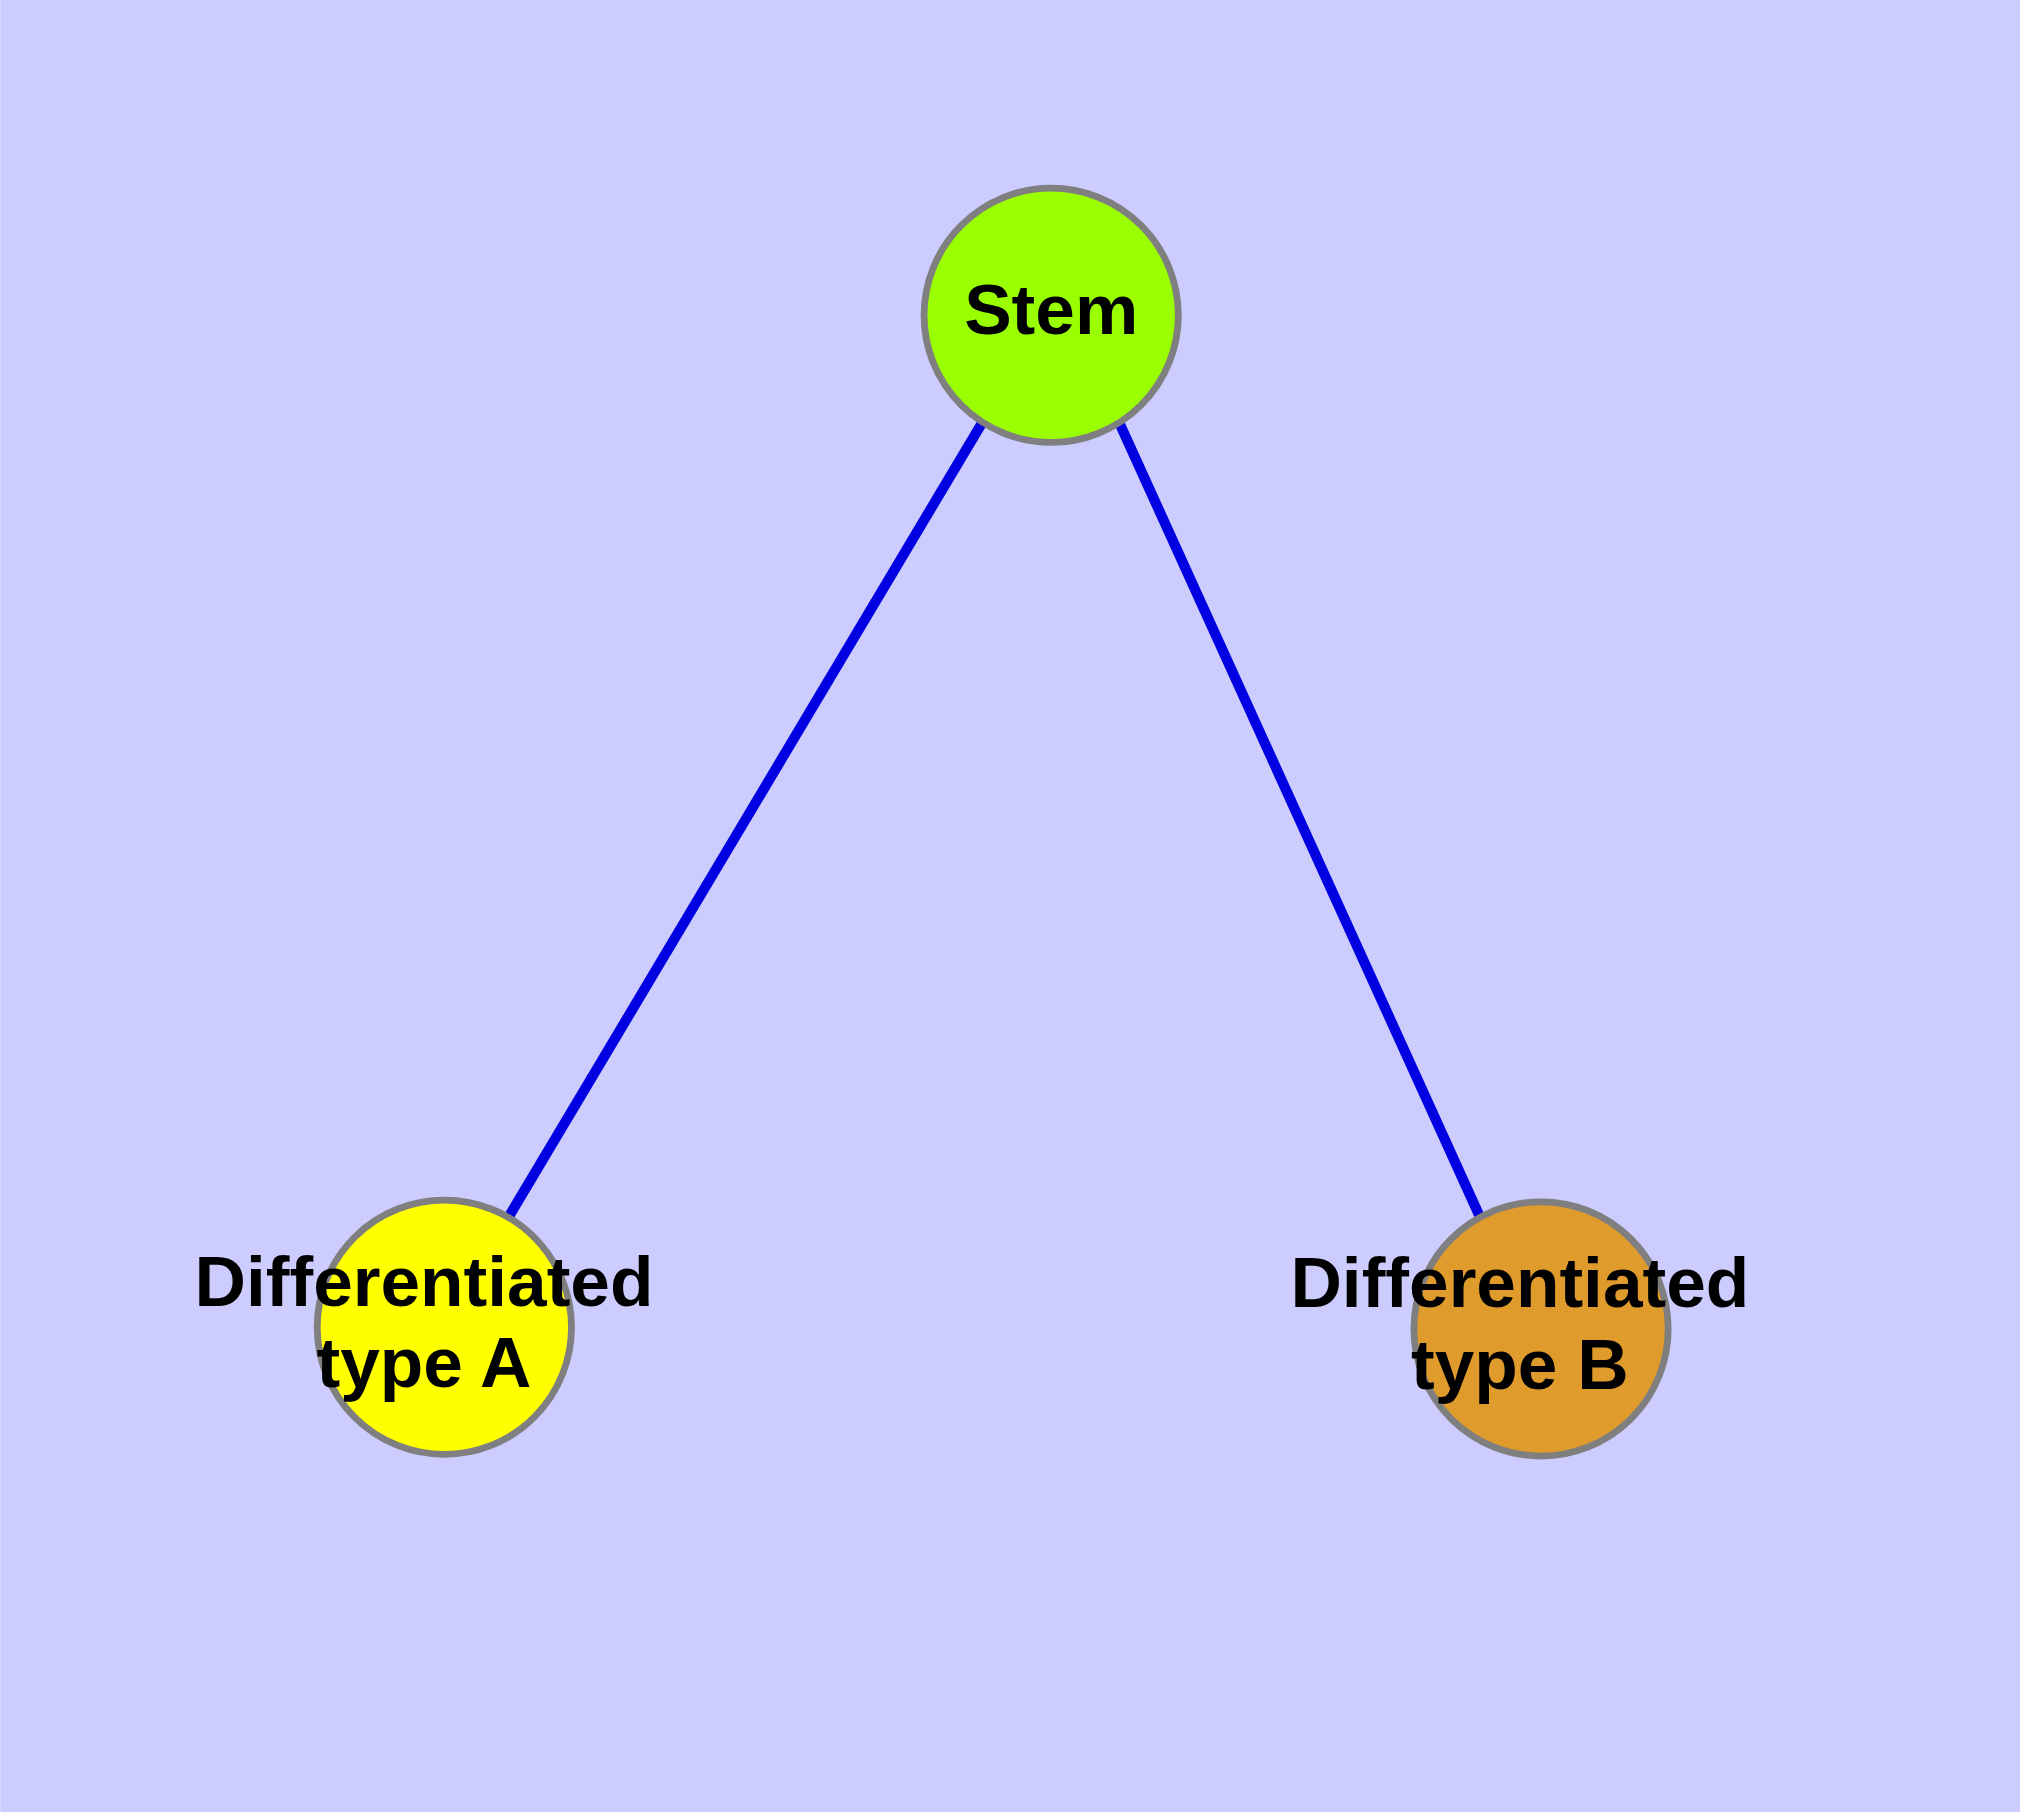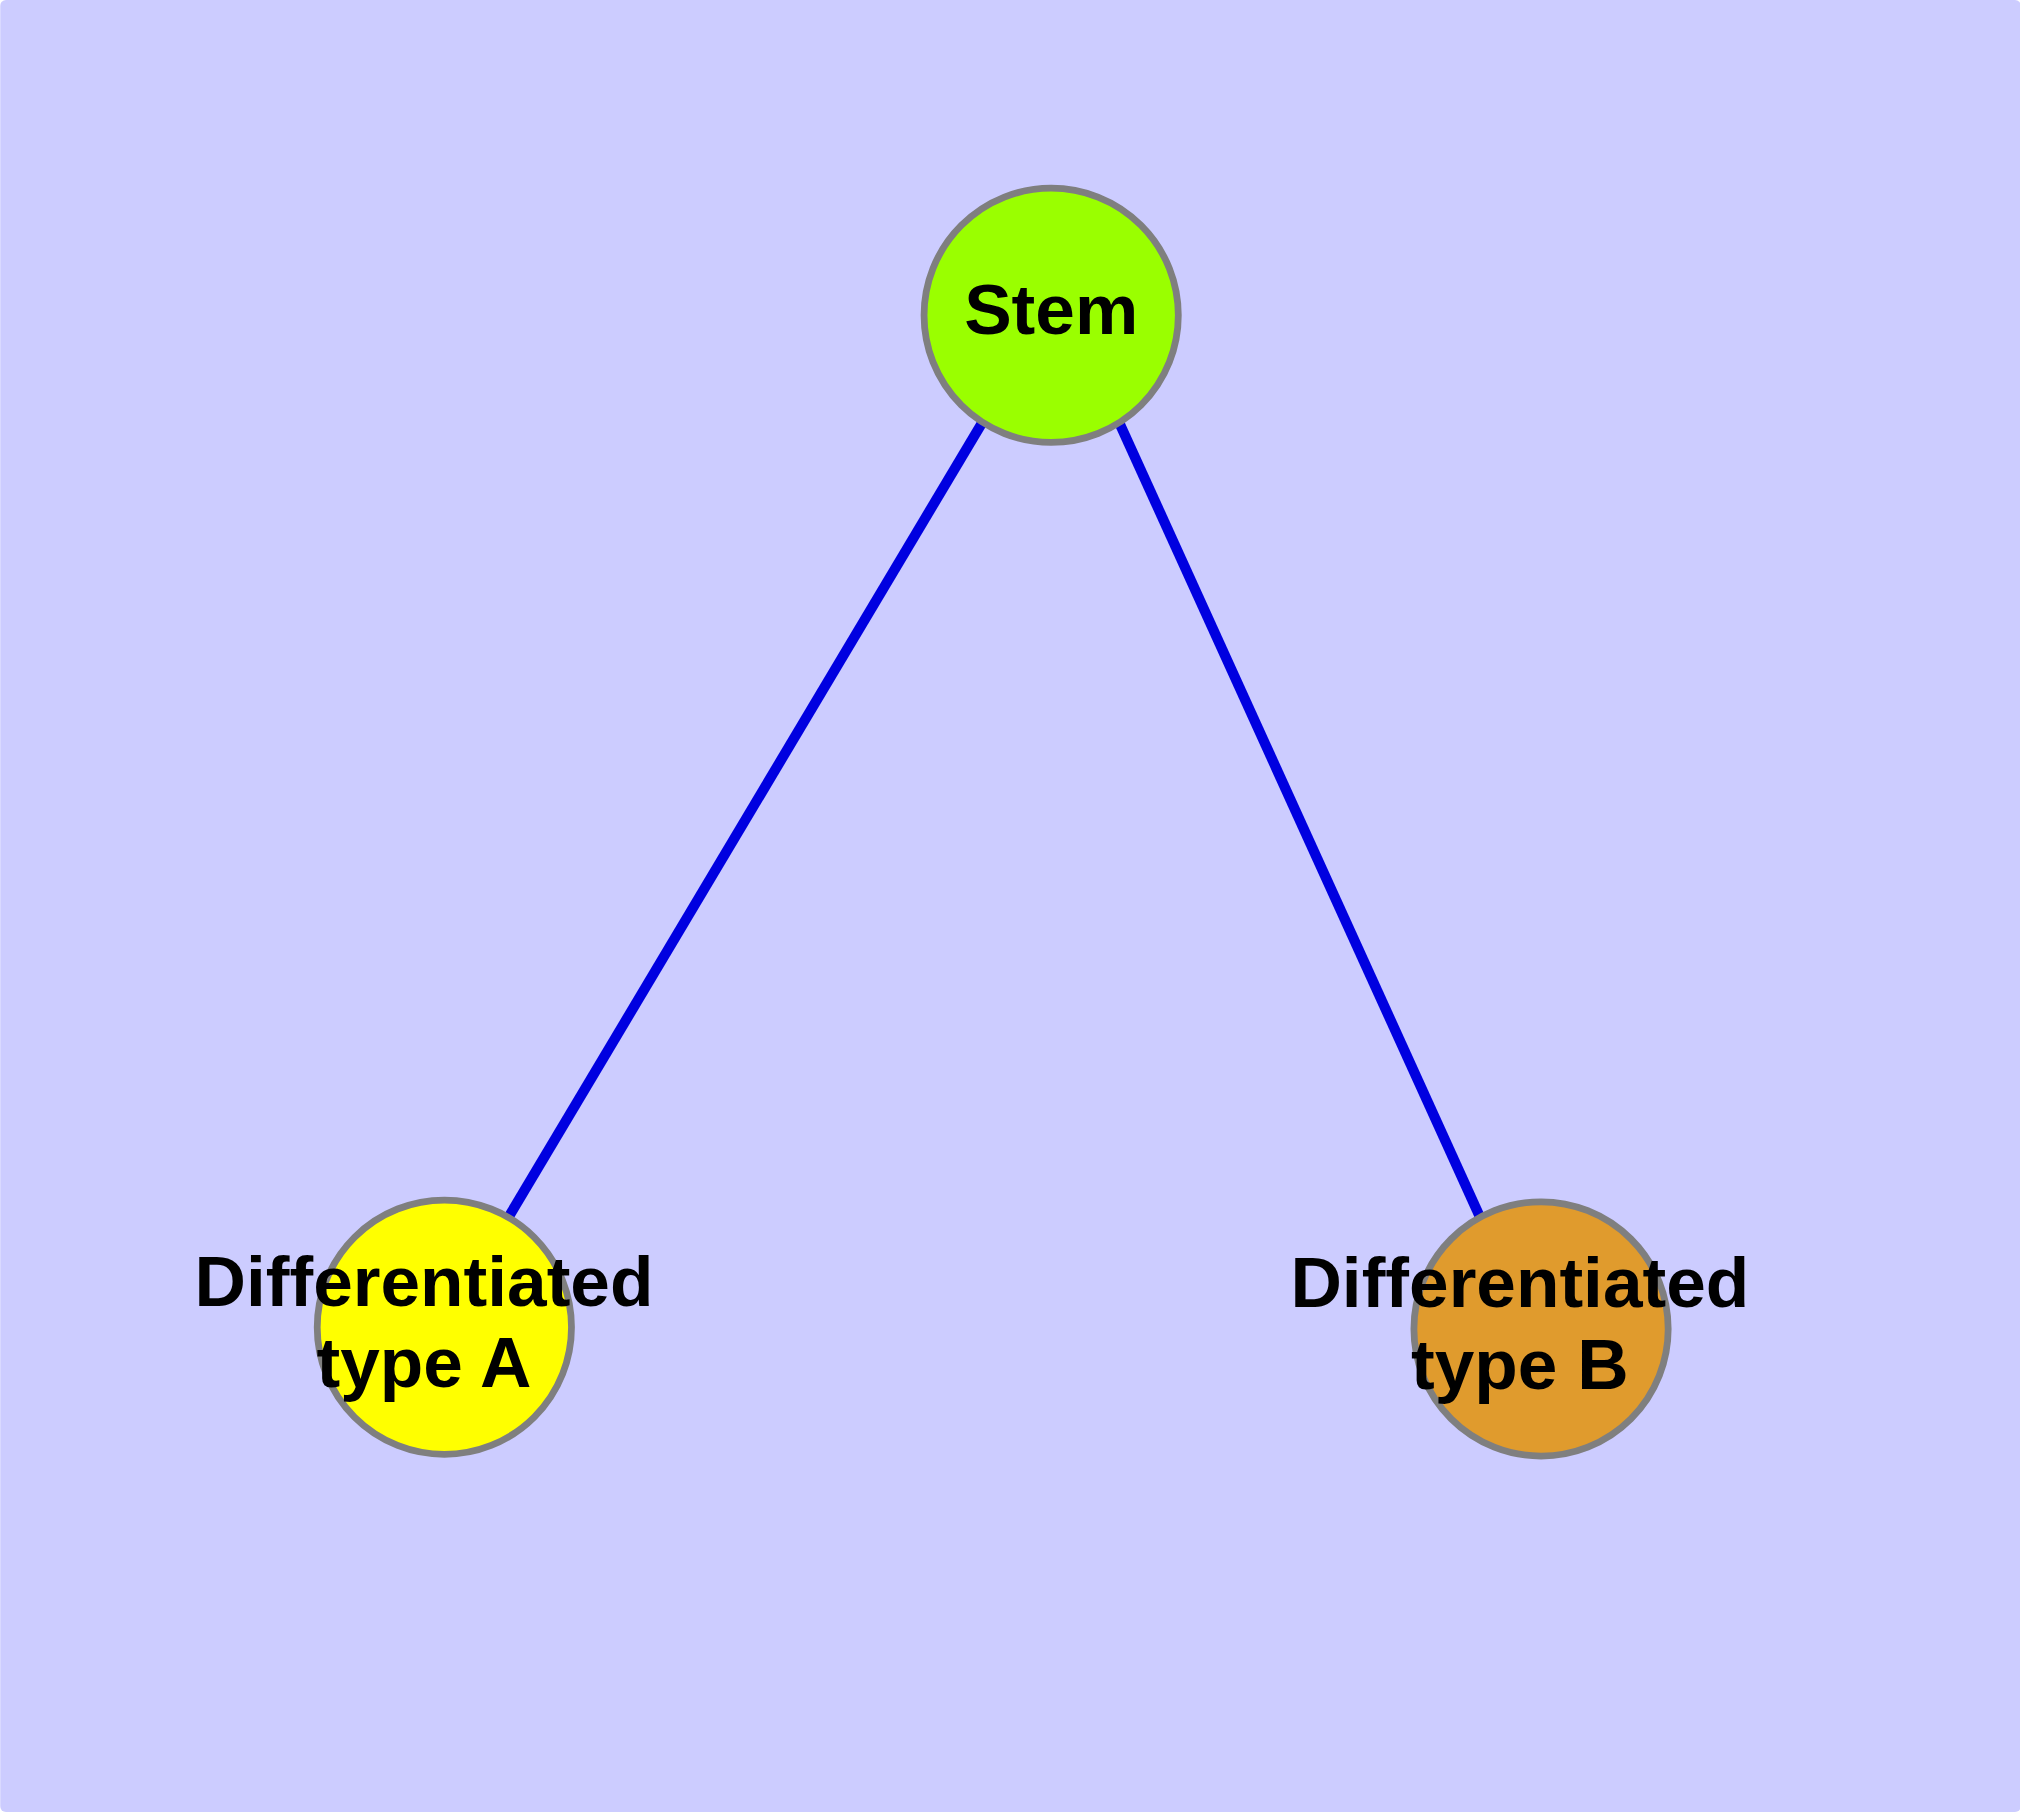--- a/index.html
+++ b/index.html
@@ -28,21 +28,21 @@
     font-weight: bold;
     fill: #000000;
     text-anchor: middle;
     dominant-baseline: middle;
     white-space: pre;
   }
 </style>
 </head>
 <body>
 
-<div id="canvas" style="width: 2021px; height: 1812px; border-radius: 6px;">
+<div id="canvas" style="width: 2021px; height: 1812px;">
   <svg id="graph-svg" viewBox="0 0 2384 2138" xmlns="http://www.w3.org/2000/svg" style="width: 2021px; height: 1812px;">
 
     <rect id="bg-rect" x="0" y="0" width="2384" height="2138" fill="#CCCCFF"></rect>
 
     <g id="edges-layer">
         <line x1="1159" y1="498" x2="601" y2="1434" stroke="#0000E0" stroke-width="12" stroke-linecap="butt"></line>
         <line x1="1320" y1="498" x2="1746" y2="1436" stroke="#0000E0" stroke-width="12" stroke-linecap="butt"></line>
       </g>
     <g id="nodes-layer">
         <g>

